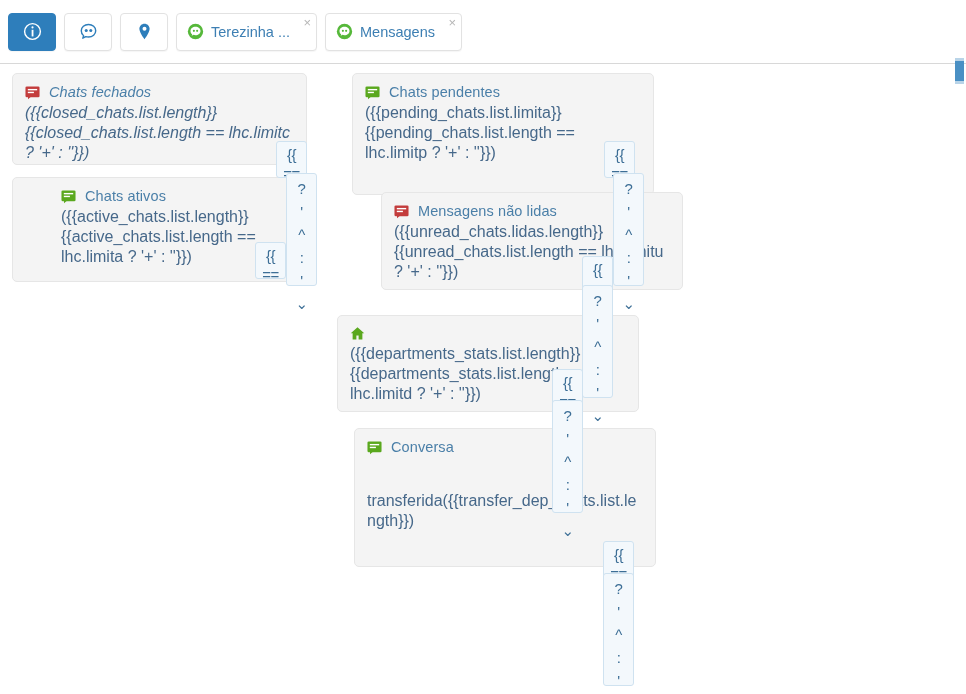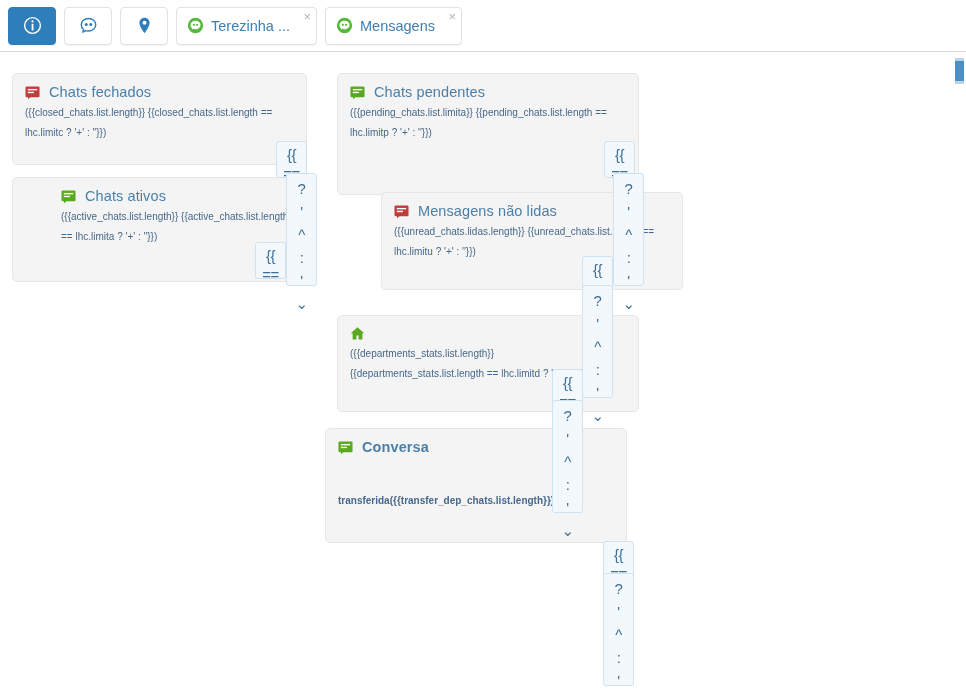--- a/index.html
+++ b/index.html
@@ -8,21 +8,21 @@
     width: 966px; height: 694px;
     background: #ffffff;
     font-family: "Liberation Sans", sans-serif;
     overflow: hidden;
   }
   #root { position: relative; width: 966px; height: 694px; }
 
   
   .tabbar {
     position: absolute; left: 0; top: 0;
-    width: 966px; height: 52px;
+    width: 966px; height: 64px;
     display: flex; align-items: center;
     padding-left: 8px; gap: 8px;
     background: #ffffff;
     border-bottom: 1px solid #d8d8d8;
   }
   .tab {
     position: relative;
     height: 38px;
     border: 1px solid #e2e2e2;
     border-radius: 4px;
@@ -66,21 +66,21 @@
   .card-head {
     display: flex; align-items: center; gap: 9px;
     margin-bottom: 3px;
   }
   .card-title {
     font-size: 14.5px;
     color: #4a7fa8;
     letter-spacing: .1px;
   }
   .card-body {
-    font-size: 10px;
+    font-size: 16px;
     color: #46688a;
     line-height: 20px;
     word-break: break-word;
   }
   .card-body.spaced { margin-top: 36px; }
 
   
   .chat-ico { width: 15px; height: 15px; flex: 0 0 15px; }
   .home-ico { width: 15px; height: 15px; flex: 0 0 15px; }
 
@@ -171,21 +171,21 @@
         </svg>
       </span>
       <span class="tab-label">Mensagens</span>
       <span class="tab-close">×</span>
     </div>
 
   </div>
 
   <div class="edge-mark" style="top:58px;"></div>
 
-  <div class="card" style="left:12px; top:73px; width:295px; height:92px;">
+  <div class="card" style="left:12px; top:73px; width:295px; height:92px;font-style:italic;">
     <div class="card-head">
       <span class="chat-ico">
         <svg class="svg-ico" width="15" height="15" viewBox="0 0 16 16">
           <rect x="0.5" y="1.5" width="15" height="11.5" rx="1.4" fill="#c33c3c"></rect>
           <rect x="3" y="4.2" width="10" height="1.5" fill="#ffffff"></rect>
           <rect x="3" y="7.2" width="6.5" height="1.5" fill="#ffffff"></rect>
           <path d="M3.2 12.6l0 2.6 3.1-2.6z" fill="#c33c3c"></path>
         </svg>
       </span>
       <span class="card-title">Chats fechados</span>
@@ -201,21 +201,21 @@
           <rect x="3" y="4.2" width="10" height="1.5" fill="#ffffff"></rect>
           <rect x="3" y="7.2" width="6.5" height="1.5" fill="#ffffff"></rect>
           <path d="M3.2 12.6l0 2.6 3.1-2.6z" fill="#5aa81e"></path>
         </svg>
       </span>
       <span class="card-title">Chats ativos</span>
     </div>
     <div class="card-body">({{active_chats.list.length}} {{active_chats.list.length == lhc.limita ? '+' : ''}})</div>
   </div>
 
-  <div class="card" style="left:337px; top:73px; width:302px; height:122px;">
+  <div class="card" style="left:352px; top:73px; width:302px; height:122px;">
     <div class="card-head">
       <span class="chat-ico">
         <svg class="svg-ico" width="15" height="15" viewBox="0 0 16 16">
           <rect x="0.5" y="1.5" width="15" height="11.5" rx="1.4" fill="#5aa81e"></rect>
           <rect x="3" y="4.2" width="10" height="1.5" fill="#ffffff"></rect>
           <rect x="3" y="7.2" width="6.5" height="1.5" fill="#ffffff"></rect>
           <path d="M3.2 12.6l0 2.6 3.1-2.6z" fill="#5aa81e"></path>
         </svg>
       </span>
       <span class="card-title">Chats pendentes</span>
@@ -242,21 +242,21 @@
     <div class="card-head">
       <span class="home-ico">
         <svg class="svg-ico" width="15" height="15" viewBox="0 0 16 16">
           <path d="M8 1.3L0.8 7.6h2v6.9h4.0v-4.3h2.4v4.3h4.0V7.6h2z" fill="#5aa81e"></path>
         </svg>
       </span>
     </div>
     <div class="card-body">({{departments_stats.list.length}} {{departments_stats.list.length == lhc.limitd ? '+' : ''}})</div>
   </div>
 
-  <div class="card" style="left:325px; top:428px; width:302px; height:115px;font-weight:bold;">
+  <div class="card" style="left:354px; top:428px; width:302px; height:139px;">
     <div class="card-head">
       <span class="chat-ico">
         <svg class="svg-ico" width="15" height="15" viewBox="0 0 16 16">
           <rect x="0.5" y="1.5" width="15" height="11.5" rx="1.4" fill="#5aa81e"></rect>
           <rect x="3" y="4.2" width="10" height="1.5" fill="#ffffff"></rect>
           <rect x="3" y="7.2" width="6.5" height="1.5" fill="#ffffff"></rect>
           <path d="M3.2 12.6l0 2.6 3.1-2.6z" fill="#5aa81e"></path>
         </svg>
       </span>
       <span class="card-title">Conversa</span>

